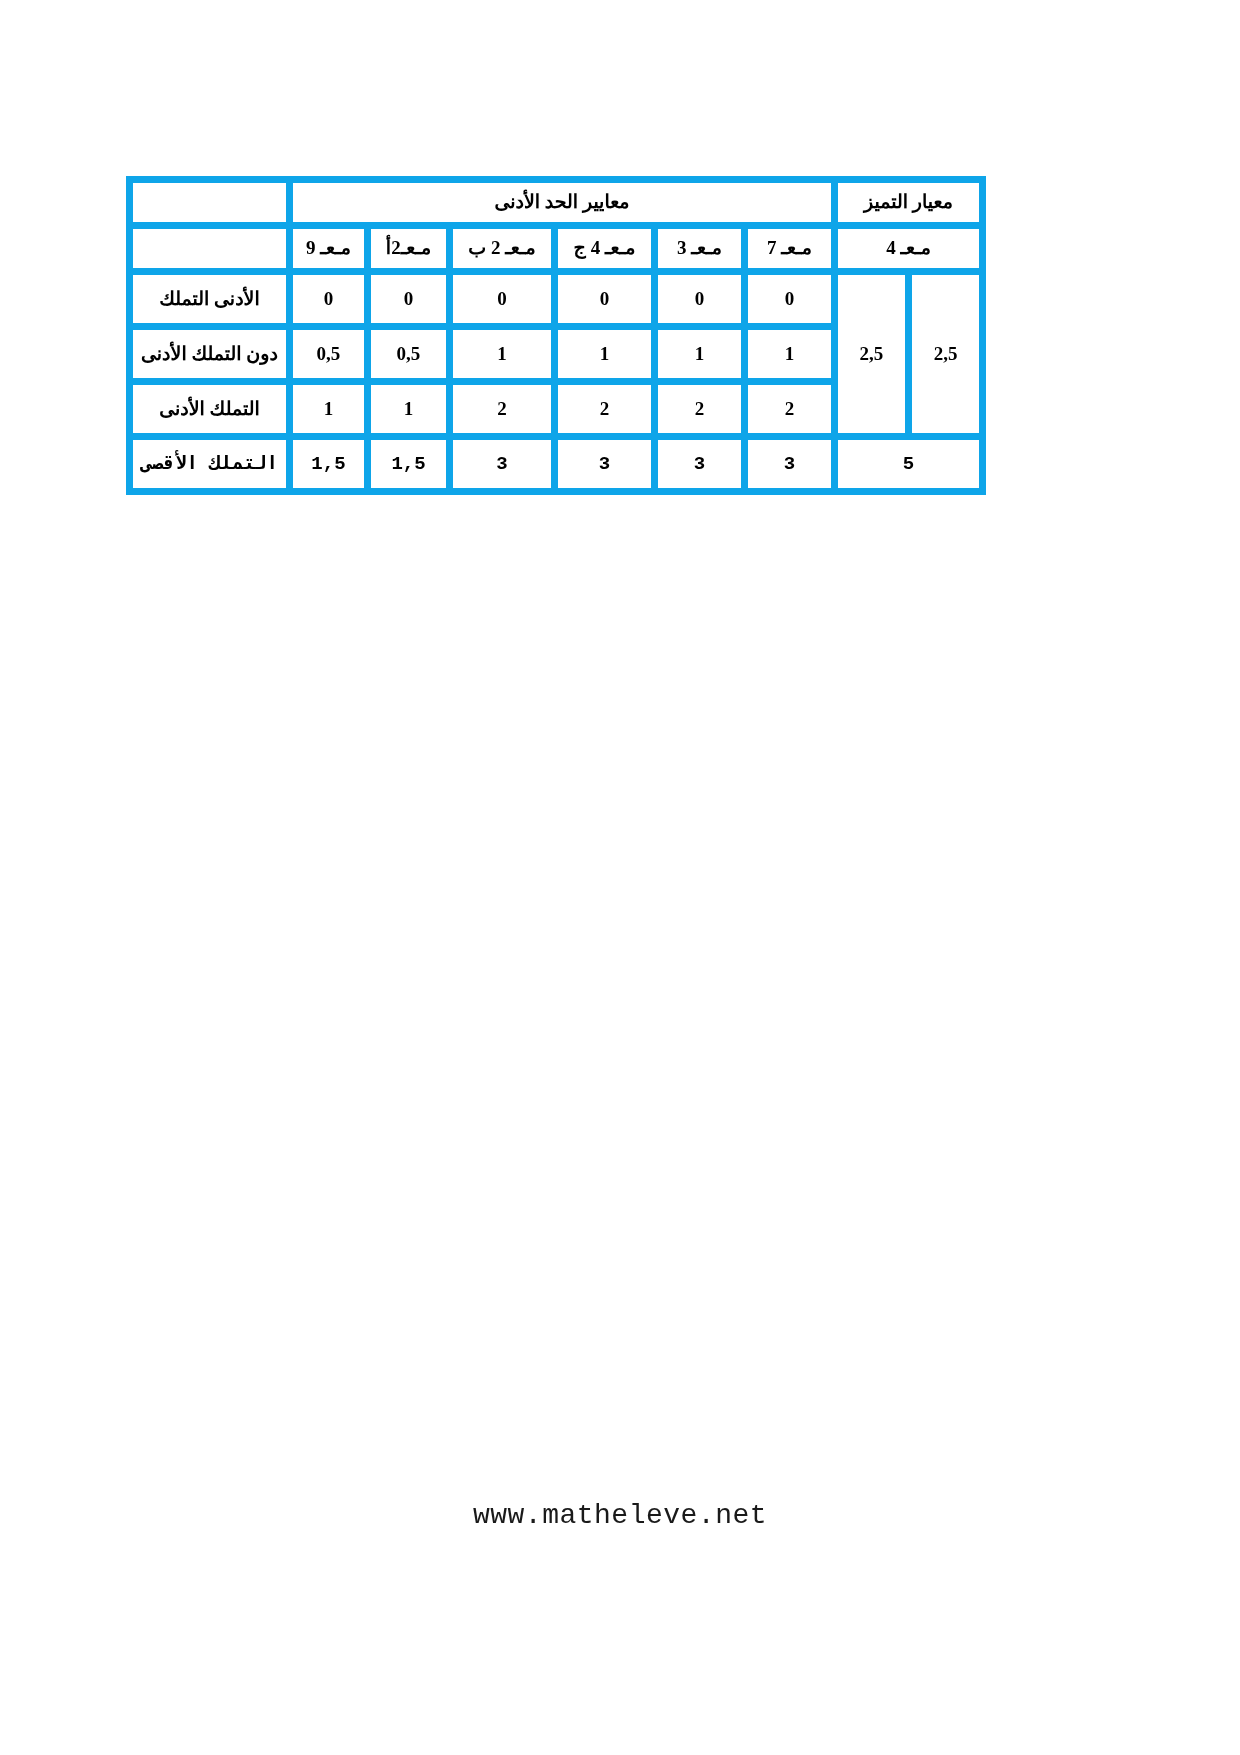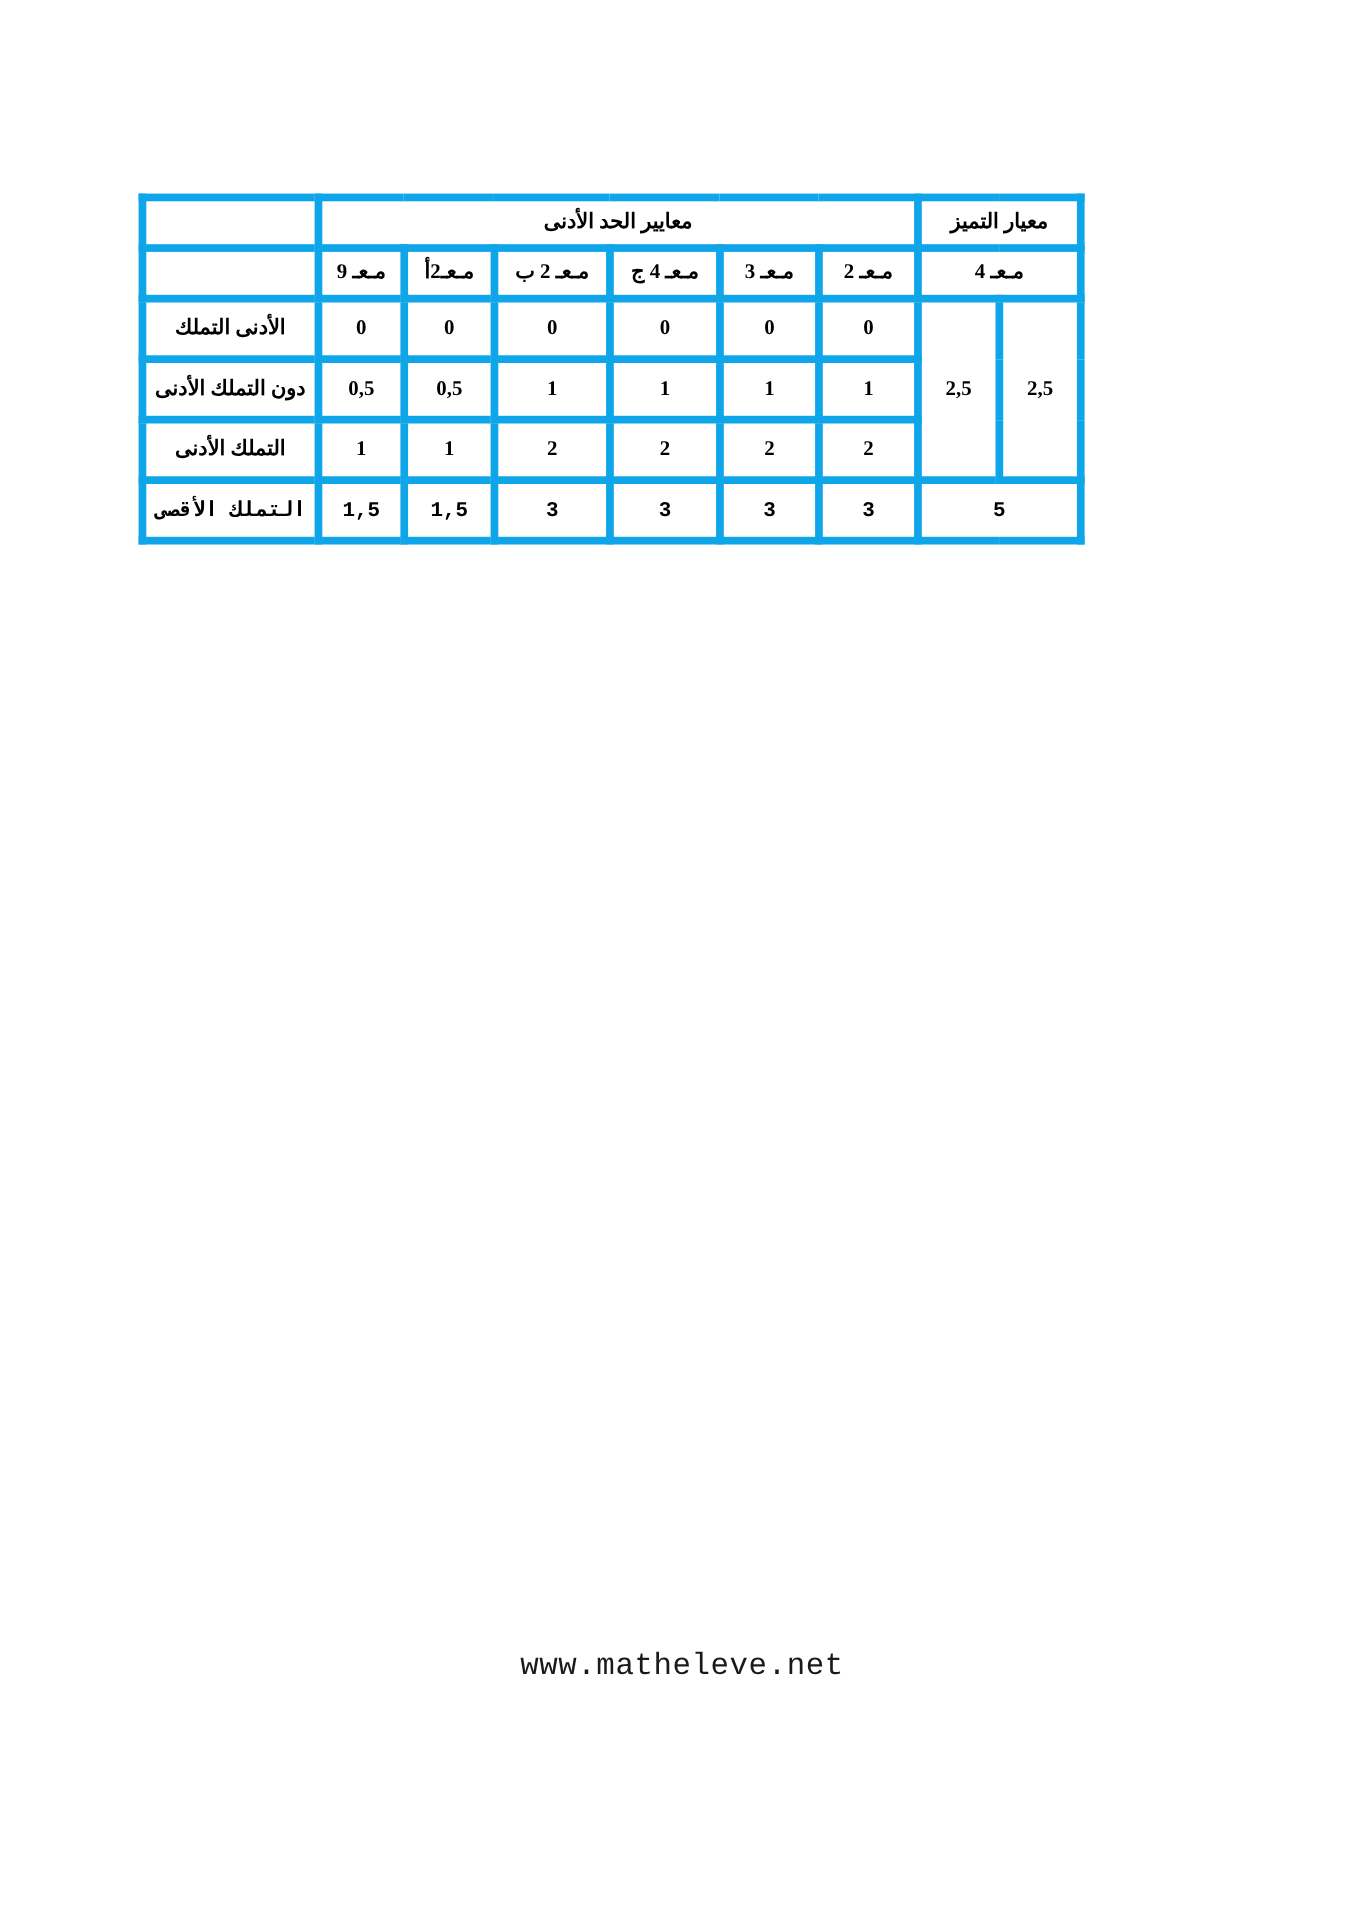--- a/index.html
+++ b/index.html
@@ -128,21 +128,21 @@
         <col class="row-head-col">
       </colgroup>
       <thead>
         <tr class="h-top">
           <td colspan="2">معيار التميز</td>
           <td colspan="6">معايير الحد الأدنى</td>
           <td class="blank"></td>
         </tr>
         <tr class="h-sub">
           <td colspan="2">مـعـ 4</td>
-          <td>مـعـ 2</td>
+          <td>مـعـ 7</td>
           <td>مـعـ 3</td>
           <td>مـعـ 4 ج</td>
           <td>مـعـ 2 ب</td>
           <td>مـعـ2أ</td>
           <td>مـعـ 9</td>
           <td class="blank"></td>
         </tr>
       </thead>
       <tbody>
         <tr class="body-row">

